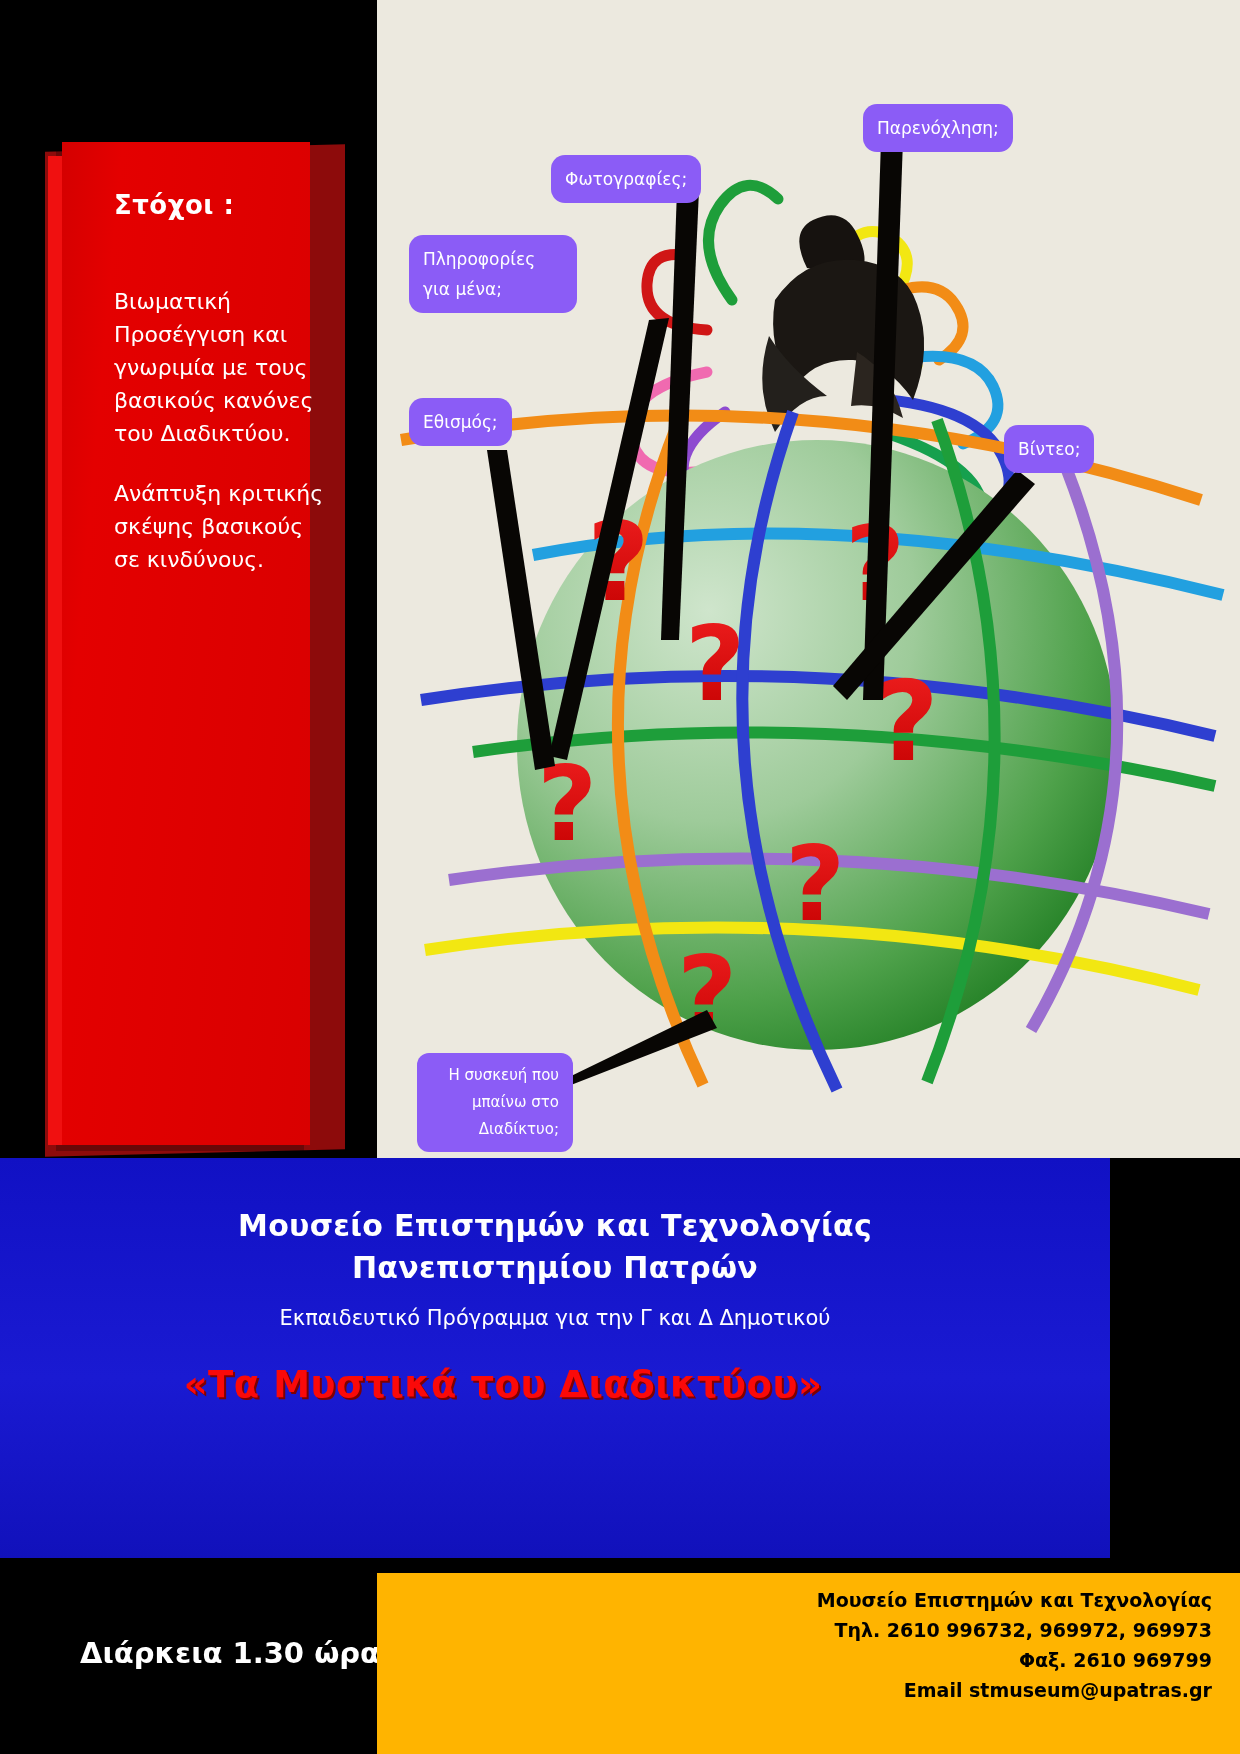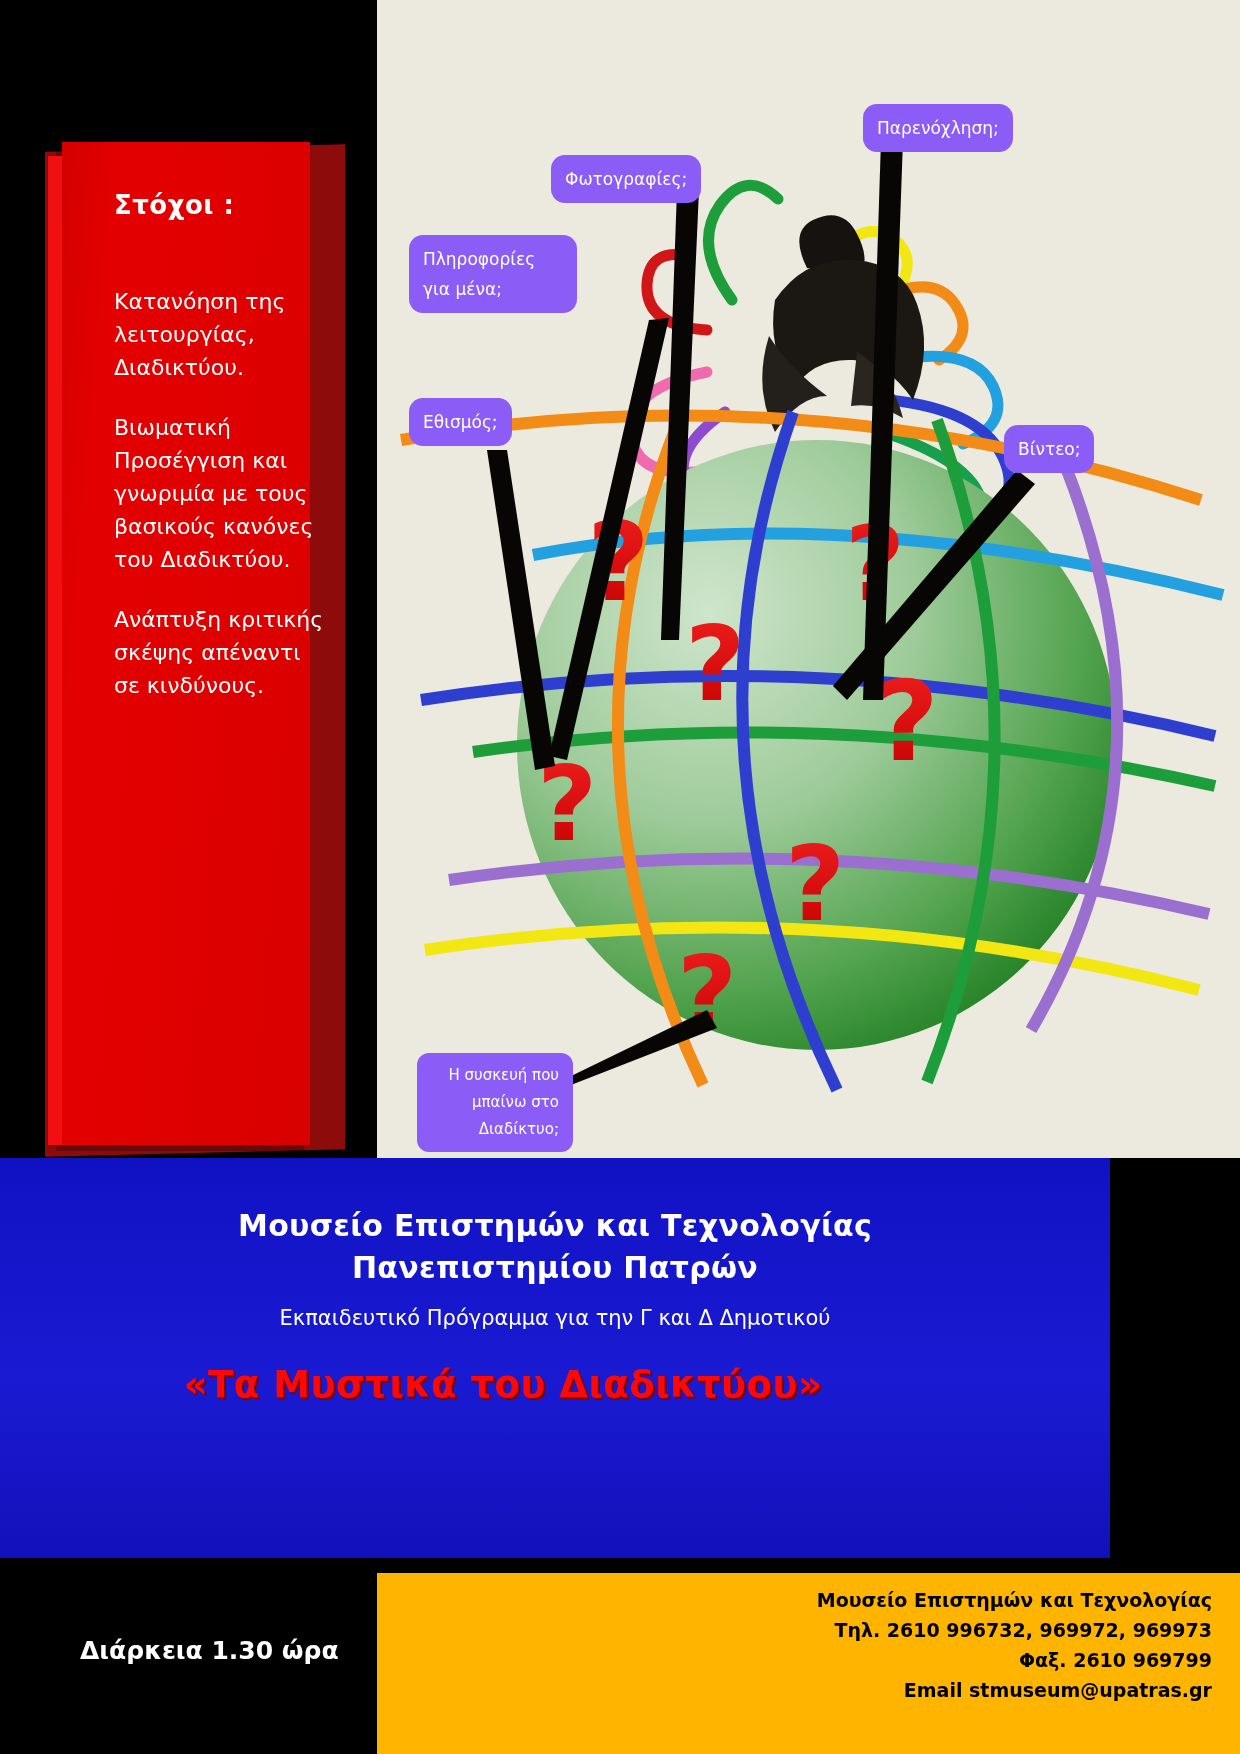--- a/index.html
+++ b/index.html
@@ -71,21 +71,21 @@
     top:148px;font-size:21px;font-family:"DejaVu Sans", sans-serif;
   }
   #main-title{
     position:absolute;width:1006px;text-align:center;top:205px;
     color:#fb0909;font-weight:bold;font-size:37px;letter-spacing:.5px;
     font-family:"DejaVu Sans", sans-serif;
     text-shadow:2px 2px 0 #7d0000;
   }
   
   #duration{
-    position:absolute;left:80px;top:1636px;color:#fff;font-size:25px;font-weight:bold;
+    position:absolute;left:80px;top:1636px;color:#fff;font-size:29px;font-weight:bold;
     font-family:"DejaVu Sans", sans-serif;
   }
   #contact-box{
     position:absolute;left:377px;top:1573px;width:863px;height:181px;
     background:#ffb400;
   }
   #contact-lines{
     position:absolute;right:28px;top:12px;text-align:right;
     color:#000;font-size:19px;line-height:30px;font-weight:bold;
     font-family:"DejaVu Sans", sans-serif;
@@ -184,23 +184,22 @@
 
     <div class="bubble small" style="left:40px;top:1053px;width:128px;">Η συσκευή που
 μπαίνω  στο
 Διαδίκτυο;</div>
   </div>
 
   <div id="red-card-shadow"></div>
   <div id="red-card">
     <div class="obj-title">Στόχοι :</div>
     <div class="obj-list">
-      <p class="obj-item">Κατανόηση της λειτουργίας, Διαδικτύου.</p>
       <p class="obj-item">Βιωματική Προσέγγιση και γνωριμία με τους βασικούς κανόνες του Διαδικτύου.</p>
-      <p class="obj-item">Ανάπτυξη κριτικής σκέψης απέναντι σε κινδύνους.</p>
+      <p class="obj-item">Ανάπτυξη κριτικής σκέψης βασικούς σε κινδύνους.</p>
     </div>
   </div>
 
   <div id="blue-band">
     <div id="org-line1">Μουσείο  Επιστημών και Τεχνολογίας</div>
     <div id="program-line">Εκπαιδευτικό Πρόγραμμα για την Γ και Δ Δημοτικού</div>
     <div id="org-line2">Πανεπιστημίου Πατρών</div>
     <div id="main-title">«Τα Μυστικά του Διαδικτύου»</div>
   </div>
 

